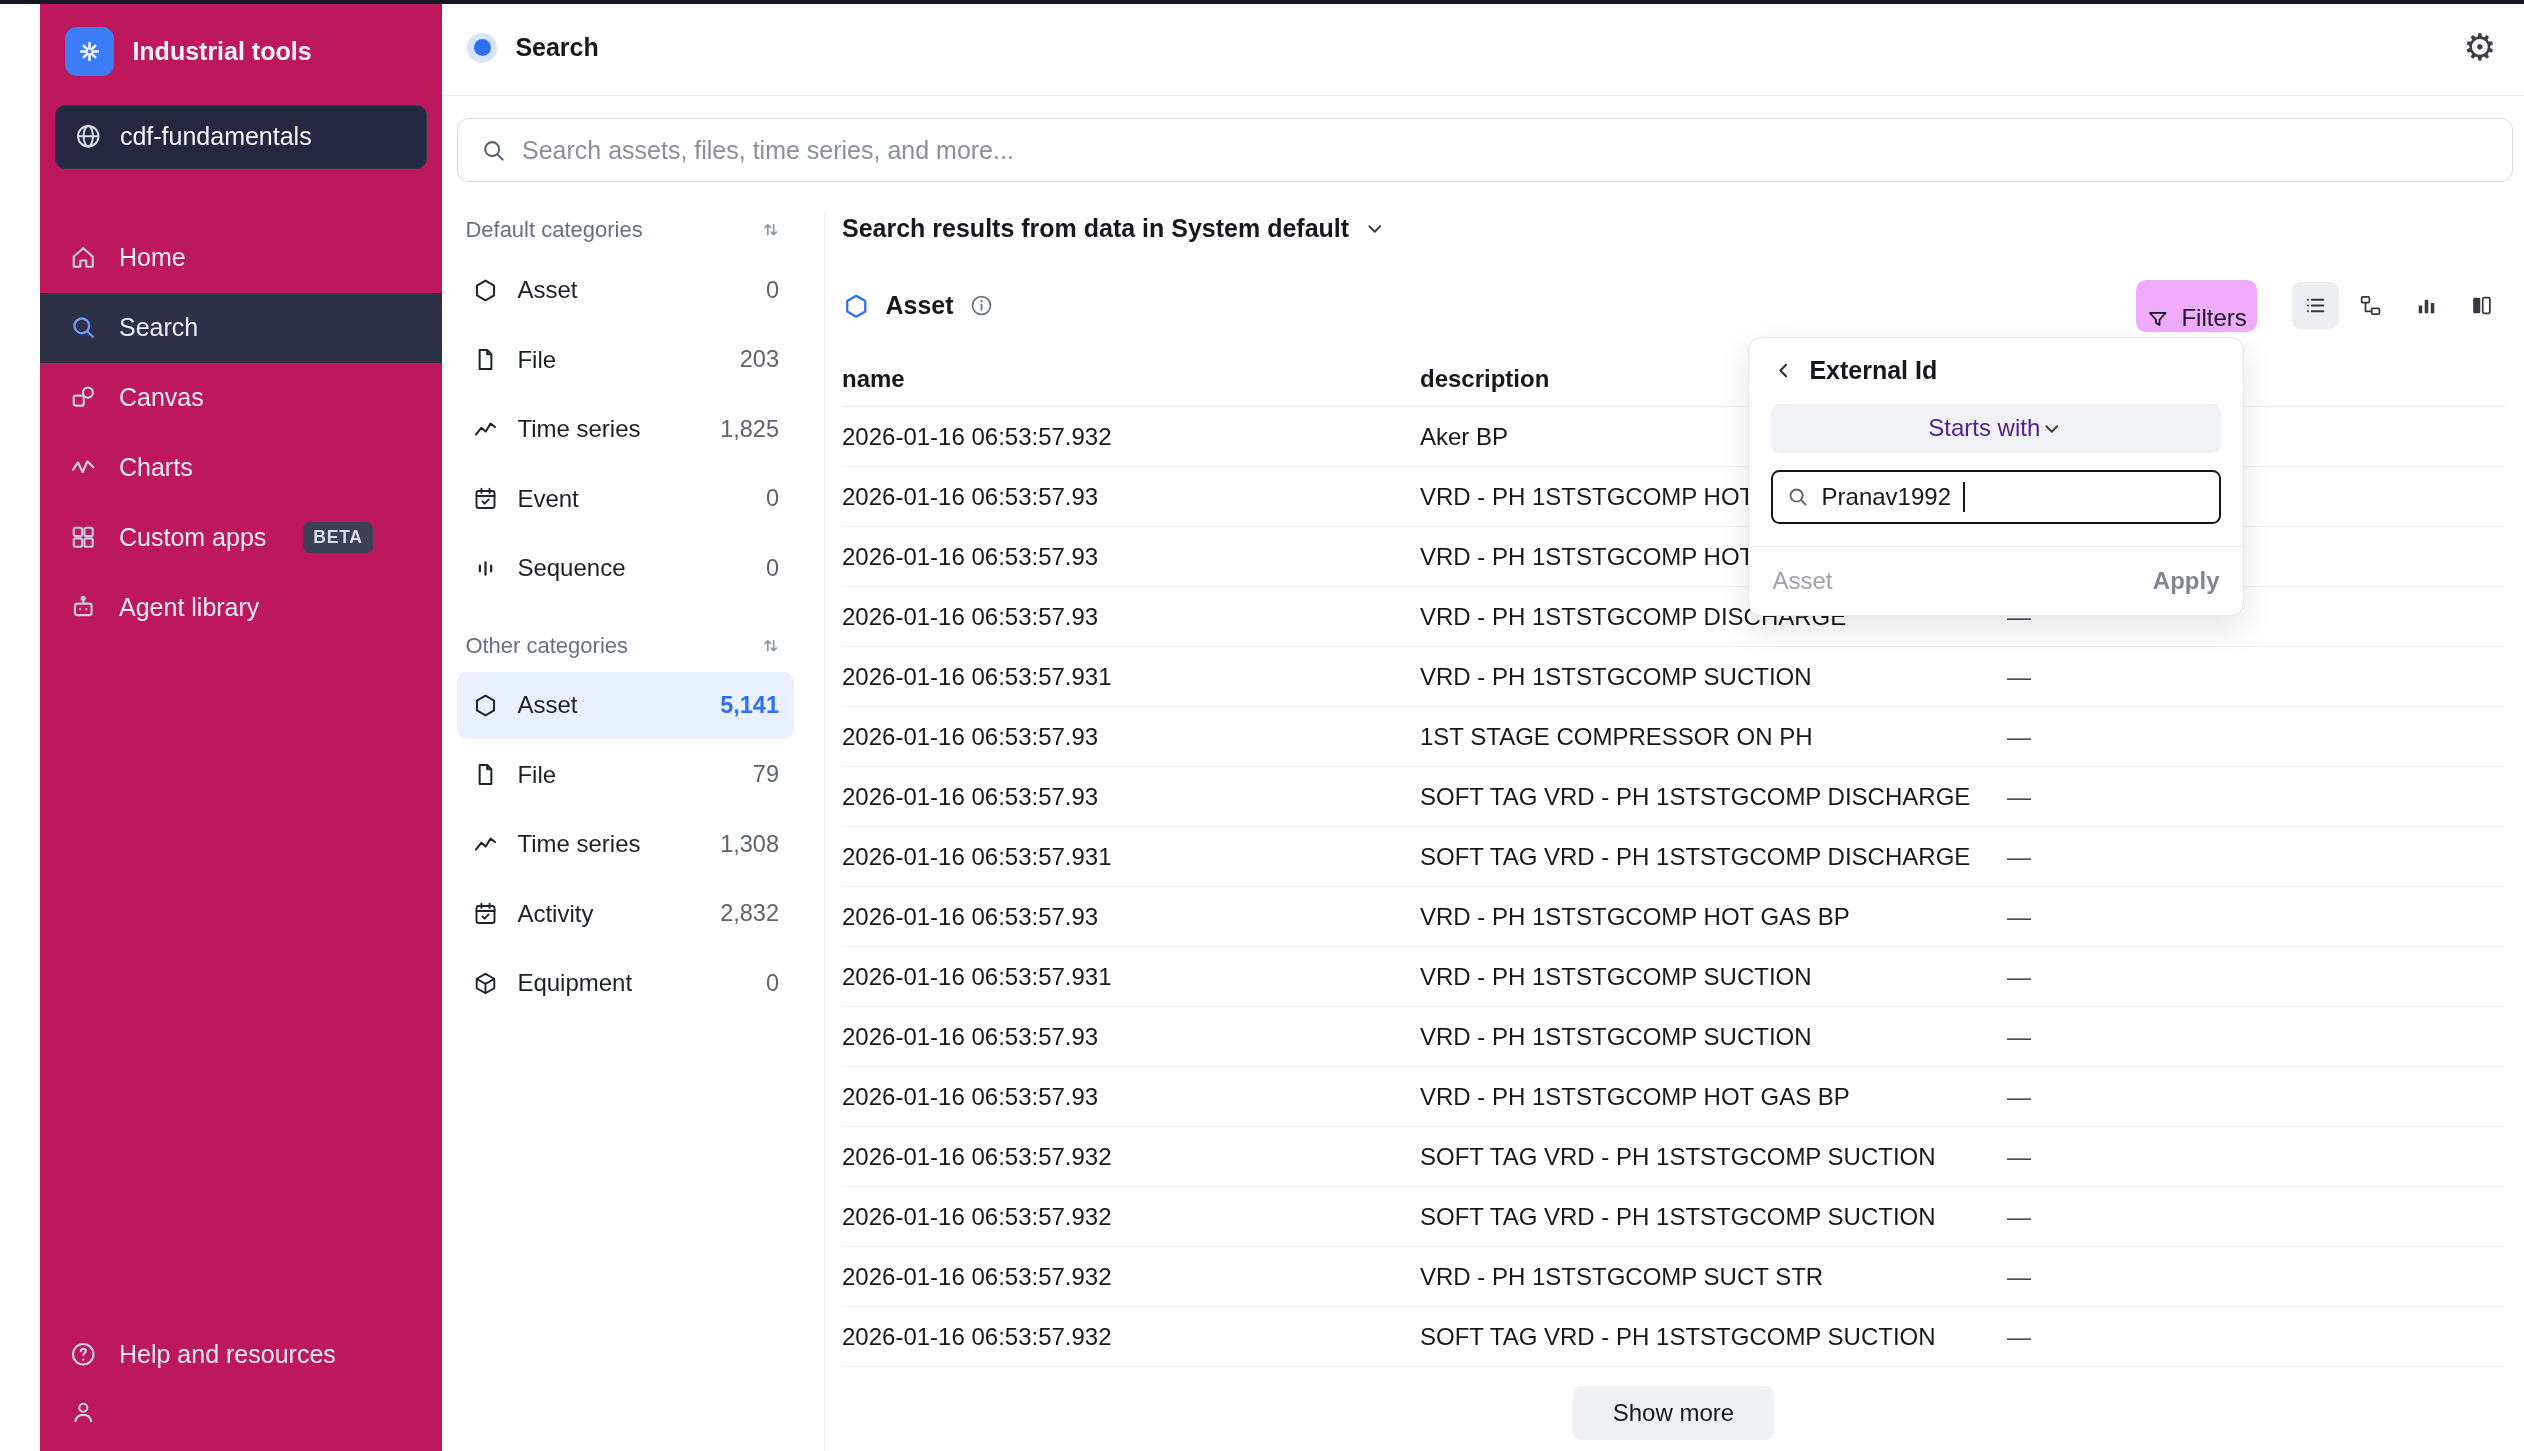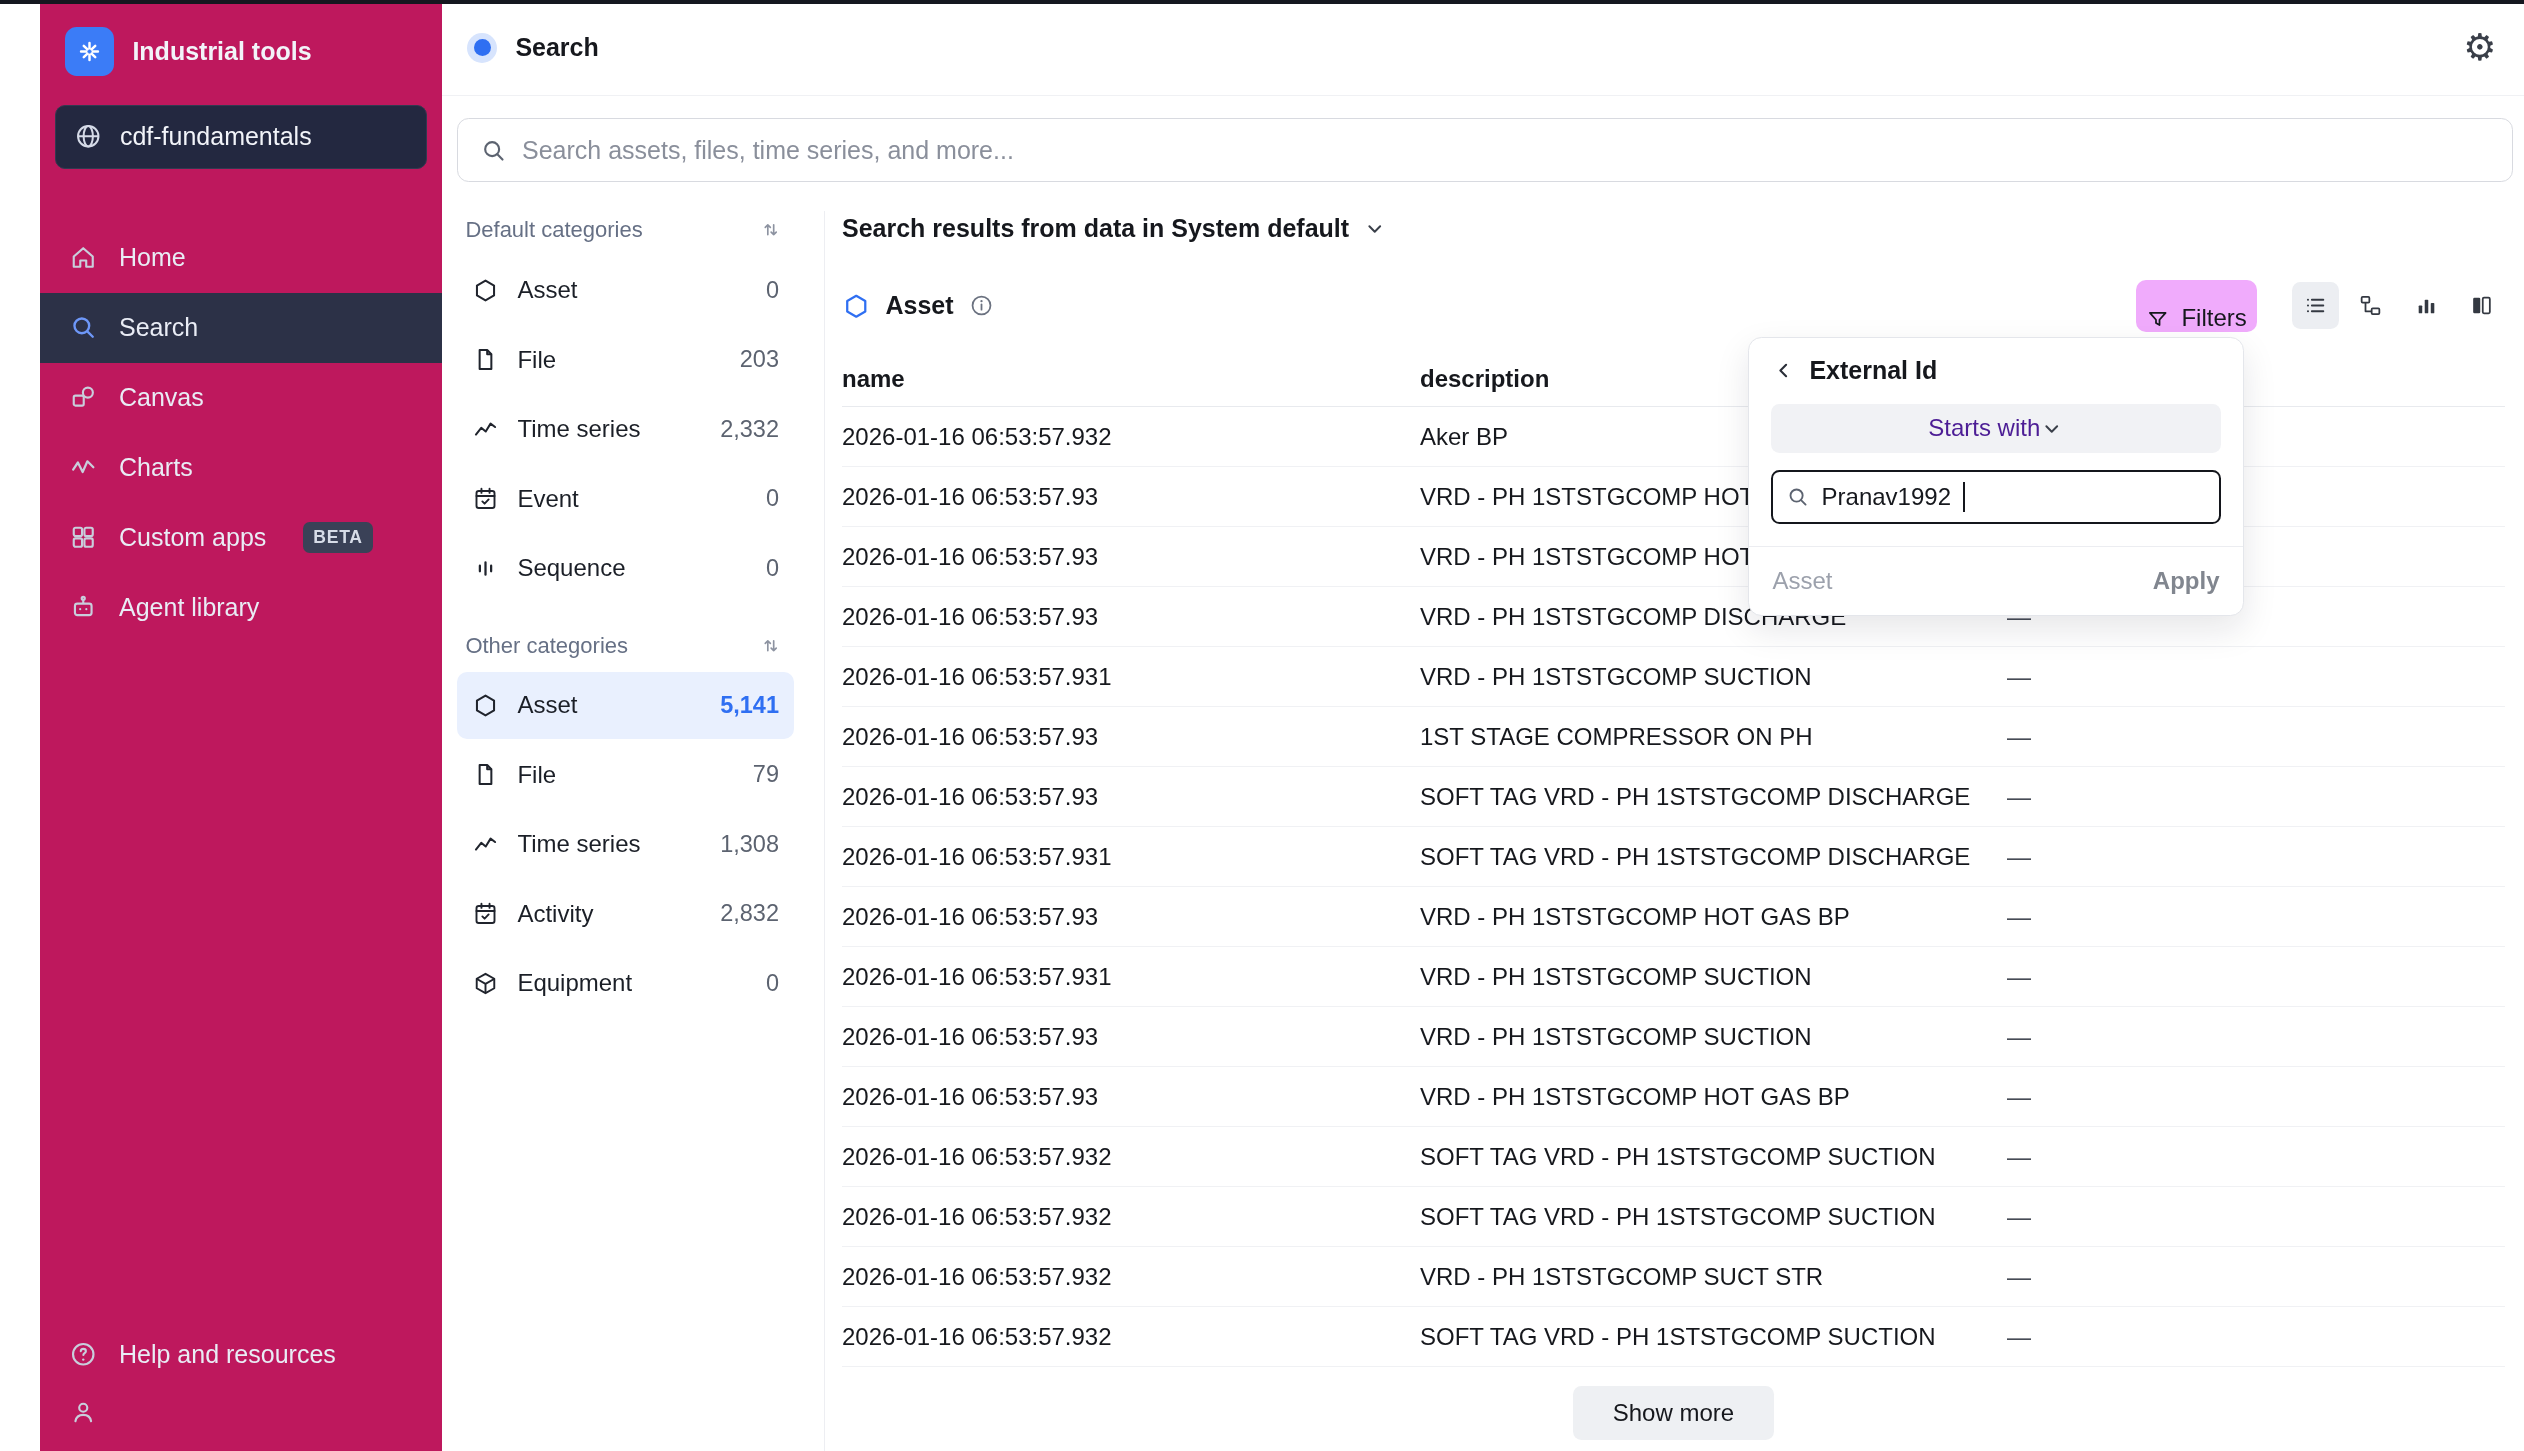--- a/index.html
+++ b/index.html
@@ -260,21 +260,21 @@
         <span data-interactable="false">File</span>
         <span class="cat-count" data-interactable="false">203</span>
       </div>
       <div class="cat-item" data-interactable="true">
         <span class="ci" data-interactable="false">
           <svg viewBox="0 0 24 24" width="27" height="27" fill="none" stroke="currentColor" stroke-width="1.8" stroke-linecap="round" stroke-linejoin="round">
               <polyline points="3.5,16.5 8.2,10.5 12.2,13.8 16.5,6.8 20.5,9.8"></polyline>
             </svg>
         </span>
         <span data-interactable="false">Time series</span>
-        <span class="cat-count" data-interactable="false">2,332</span>
+        <span class="cat-count" data-interactable="false">1,825</span>
       </div>
       <div class="cat-item" data-interactable="true">
         <span class="ci" data-interactable="false">
           <svg viewBox="0 0 24 24" width="27" height="27" fill="none" stroke="currentColor" stroke-width="1.7" stroke-linecap="round" stroke-linejoin="round">
               <rect x="4" y="5.4" width="16" height="15" rx="2"></rect>
               <path d="M4 9.8h16M8.4 3.4v3.6M15.6 3.4v3.6"></path>
               <path d="M9.2 14.6l2 2 3.6-3.8"></path>
             </svg>
         </span>
         <span data-interactable="false">Event</span>

